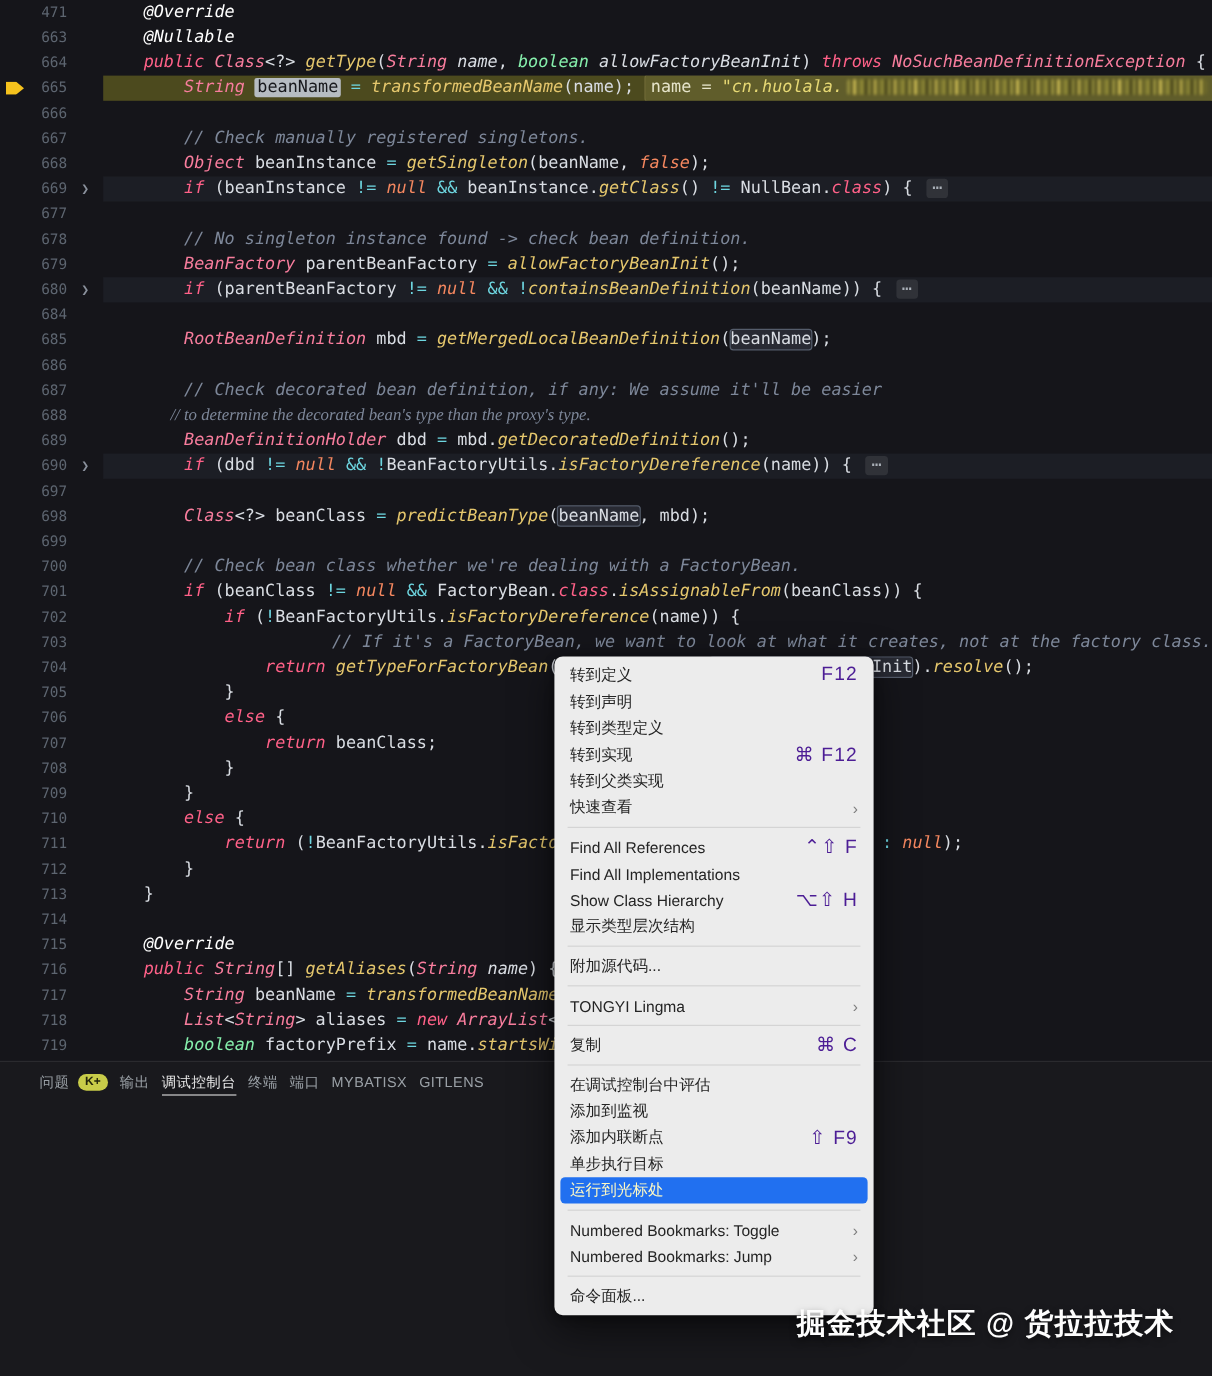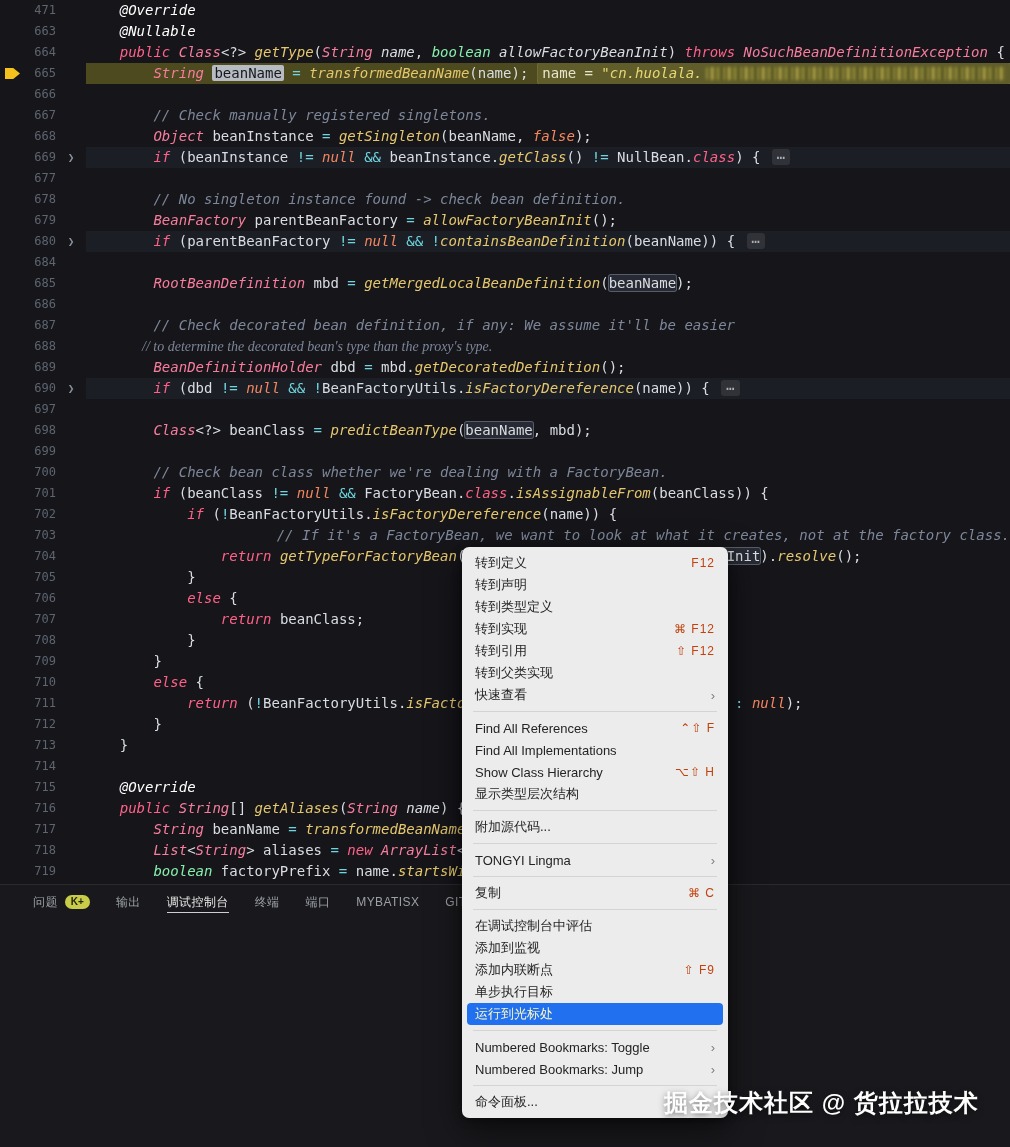--- a/index.html
+++ b/index.html
@@ -35,35 +35,35 @@
   .hint{margin-left:10px;background:rgba(235,225,130,.13);outline:1px solid rgba(235,225,150,.22);
     border-radius:2px;padding:0 4px;display:inline-block}
   .hint .hv{color:#e6e4ca}
   .hint .hs{color:#e6d874;font-style:italic}
   .noise{display:inline-block;width:300px;height:13px;vertical-align:-2px;margin-left:3px;border-radius:2px;
     filter:blur(1.5px);
     background:repeating-linear-gradient(90deg,#9b9440 0 2px,#5e5a24 2px 5px,#c8b852 5px 7px,#6b672a 7px 11px,#8d8736 11px 14px,#4f4c1e 14px 17px)}
 
   
   .panel{position:absolute;left:0;right:0;top:884px;bottom:0;background:#19191d;border-top:1px solid #2a2a2e}
-  .tabbar{display:flex;align-items:center;height:34px;padding-left:33px;gap:26px;
+  .tabbar{display:flex;align-items:center;height:34px;padding-left:33px;gap:10px;
     font-family:"Liberation Sans",sans-serif;font-size:12px;color:#9aa0a6;letter-spacing:.4px}
   .tab{display:flex;align-items:center;gap:7px;position:relative;height:100%;line-height:34px}
   .tab.active{color:#e8e8e8}
   .tab.active::after{content:"";position:absolute;left:0;right:0;bottom:6px;height:1px;background:#cfcfcf}
   .badge{background:#c8cc49;color:#23250c;font-size:10px;font-weight:bold;border-radius:9px;padding:2px 6px;line-height:1;letter-spacing:0}
   .panel-content{height:229px}
 
   
   .menu{position:absolute;left:462px;top:547px;width:266px;background:#ececec;border-radius:7px;
     box-shadow:0 12px 34px rgba(0,0,0,.55),0 2px 8px rgba(0,0,0,.35);padding:5px 0;
     font-family:"Liberation Sans",sans-serif;font-size:13px;color:#242424;z-index:5}
   .mi{display:flex;align-items:center;justify-content:space-between;height:22px;padding:0 8px;margin:0 5px;border-radius:4px}
   .mi .ml{white-space:nowrap}
-  .mi .sc{color:#c2410c;font-size:12px;letter-spacing:1px}
+  .mi .sc{color:#4c1d95;font-size:16px;letter-spacing:1px}
   .mi .arr{color:#7e7e7e;font-size:13px;line-height:1}
   .mi.hl{background:#2170f0;color:#fef9c3}
   .msep{height:1px;background:#d4d4d4;margin:5px 11px}
 
   
   .watermark{position:absolute;left:664px;top:1087px;z-index:9;font-family:"Liberation Sans",sans-serif;
     font-size:24px;font-weight:bold;color:#fdfdfd;letter-spacing:1px;text-shadow:0 2px 6px rgba(0,0,0,.5);white-space:nowrap}
 </style>
 </head>
 <body>
@@ -321,24 +321,20 @@
       <span class="ml">转到声明</span>
     </div>
     <div class="mi">
       <span class="ml">转到类型定义</span>
     </div>
     <div class="mi">
       <span class="ml">转到实现</span>
       <span class="sc">⌘ F12</span>
     </div>
     <div class="mi">
-      <span class="ml">转到引用</span>
-      <span class="sc">⇧ F12</span>
-    </div>
-    <div class="mi">
       <span class="ml">转到父类实现</span>
     </div>
     <div class="mi">
       <span class="ml">快速查看</span>
       <span class="arr">›</span>
     </div>
     <div class="msep"></div>
     <div class="mi">
       <span class="ml">Find All References</span>
       <span class="sc">⌃⇧ F</span>

